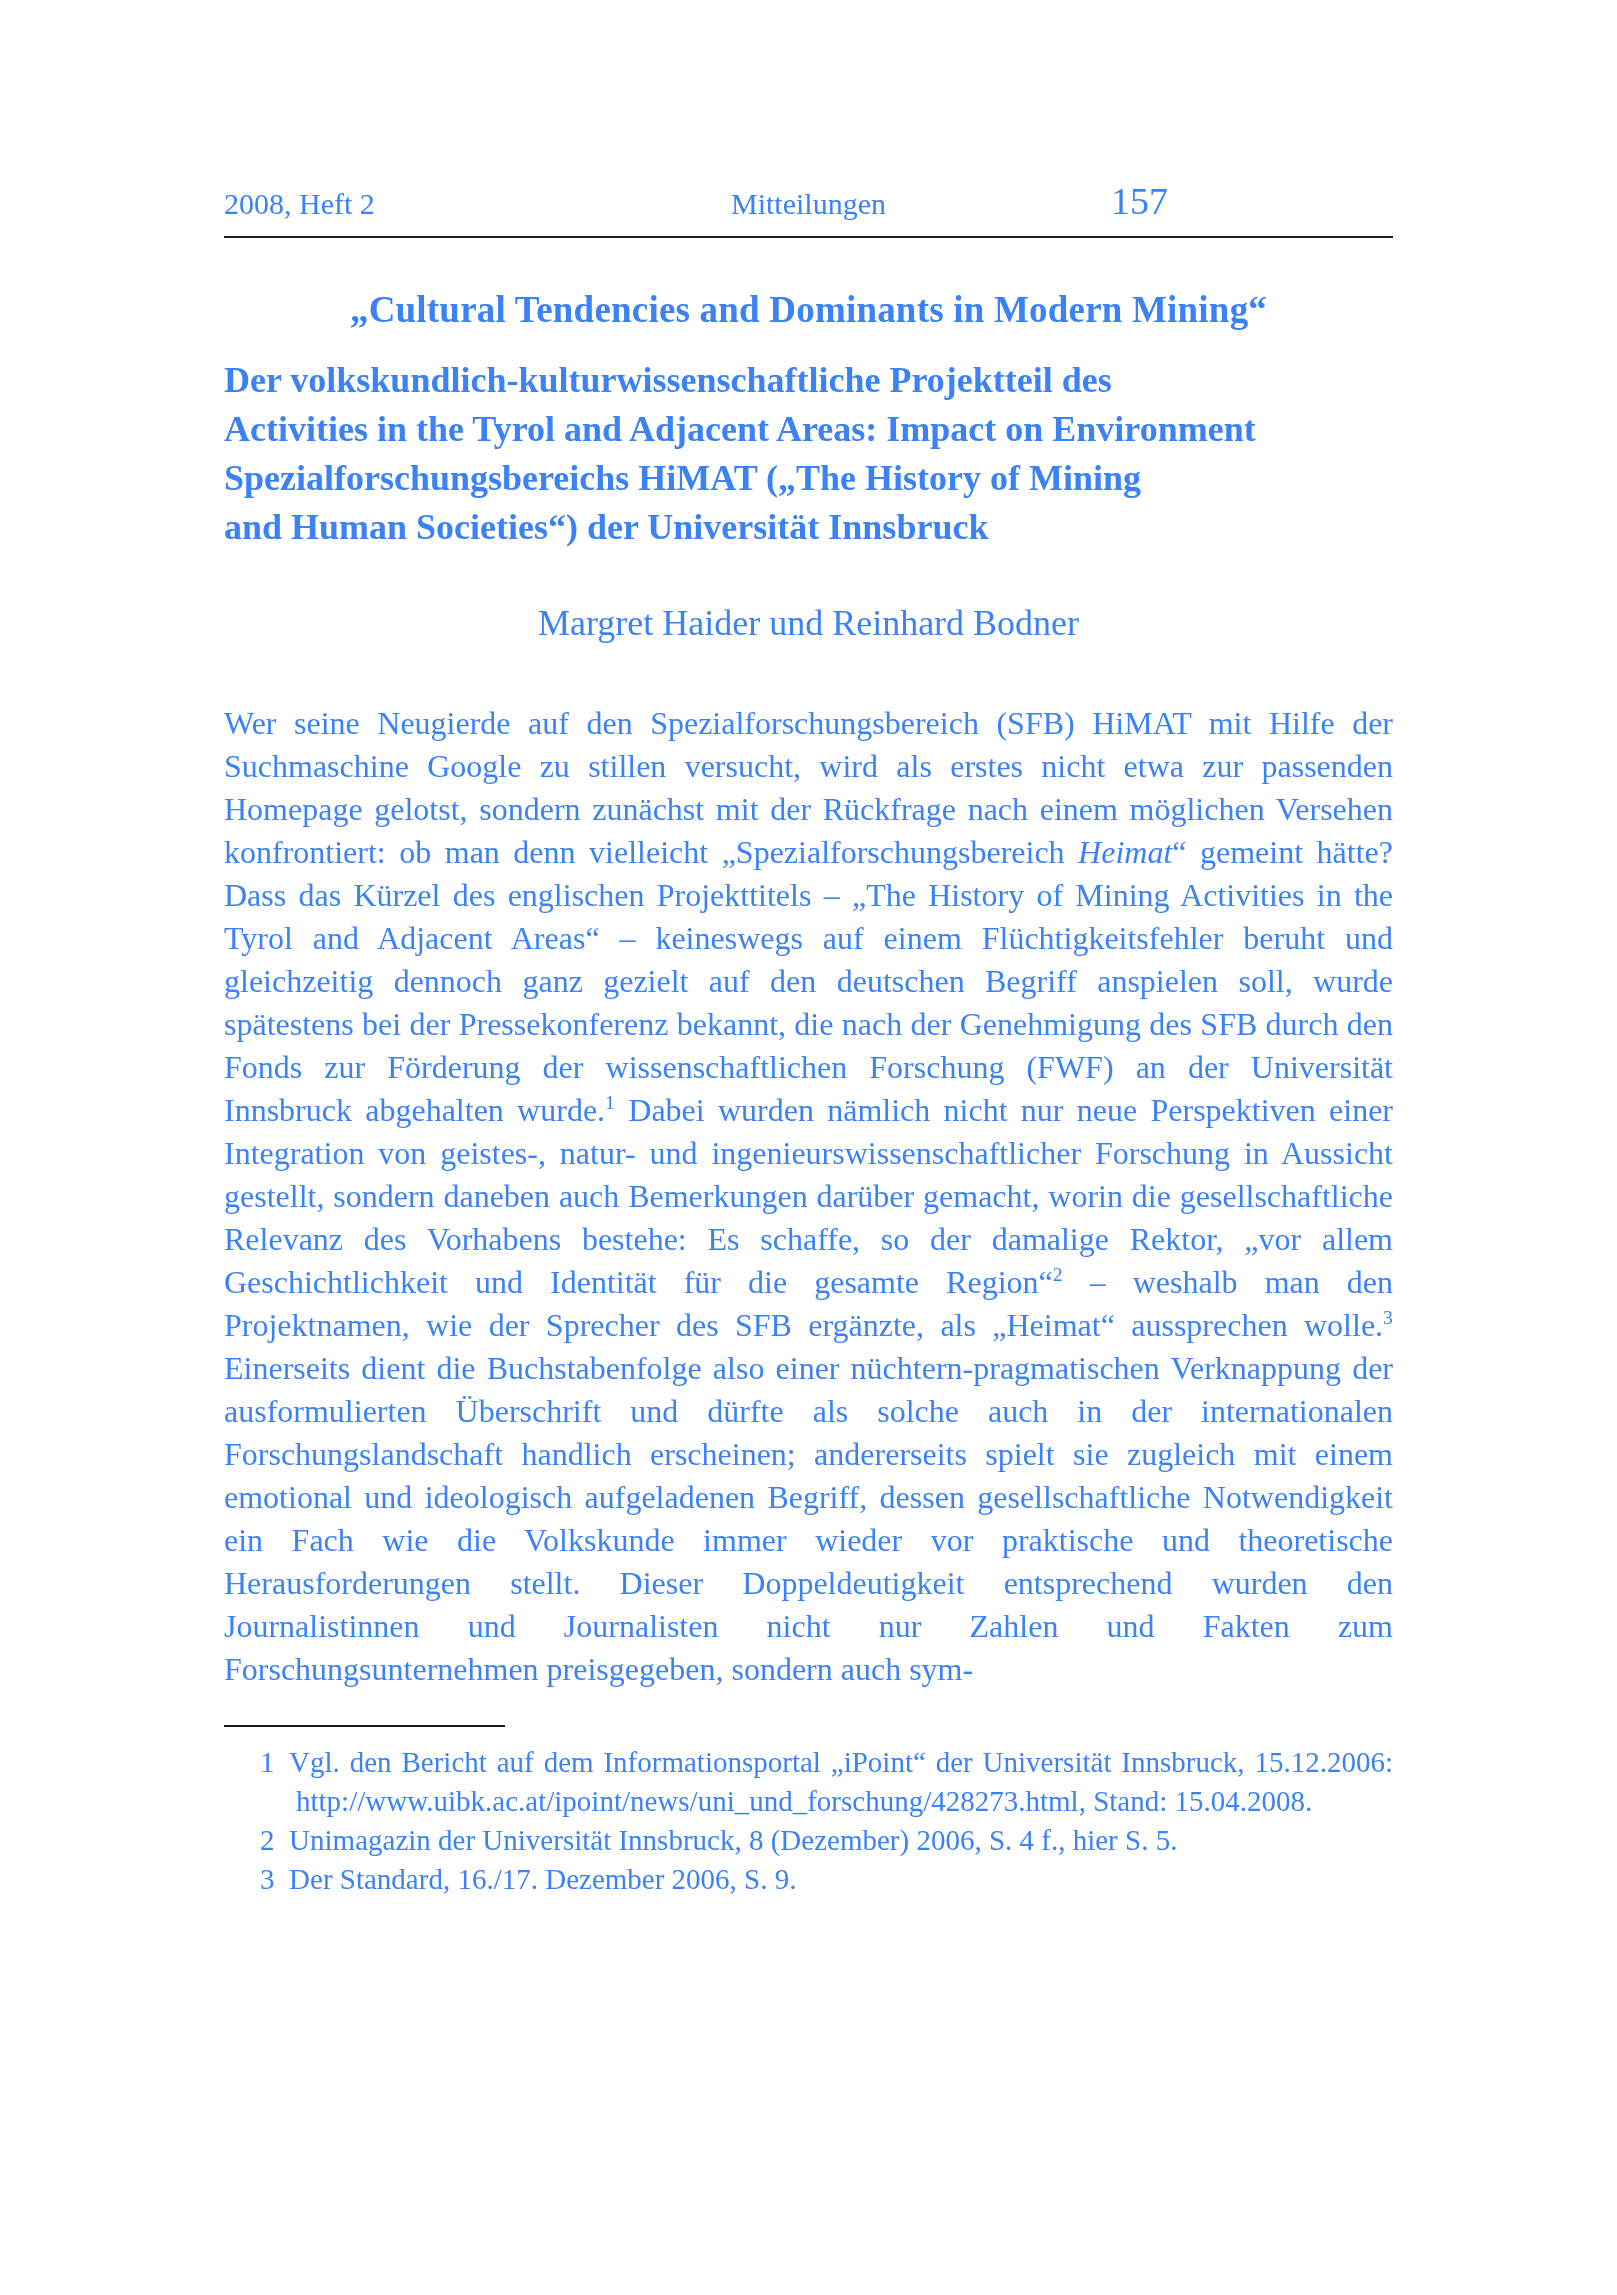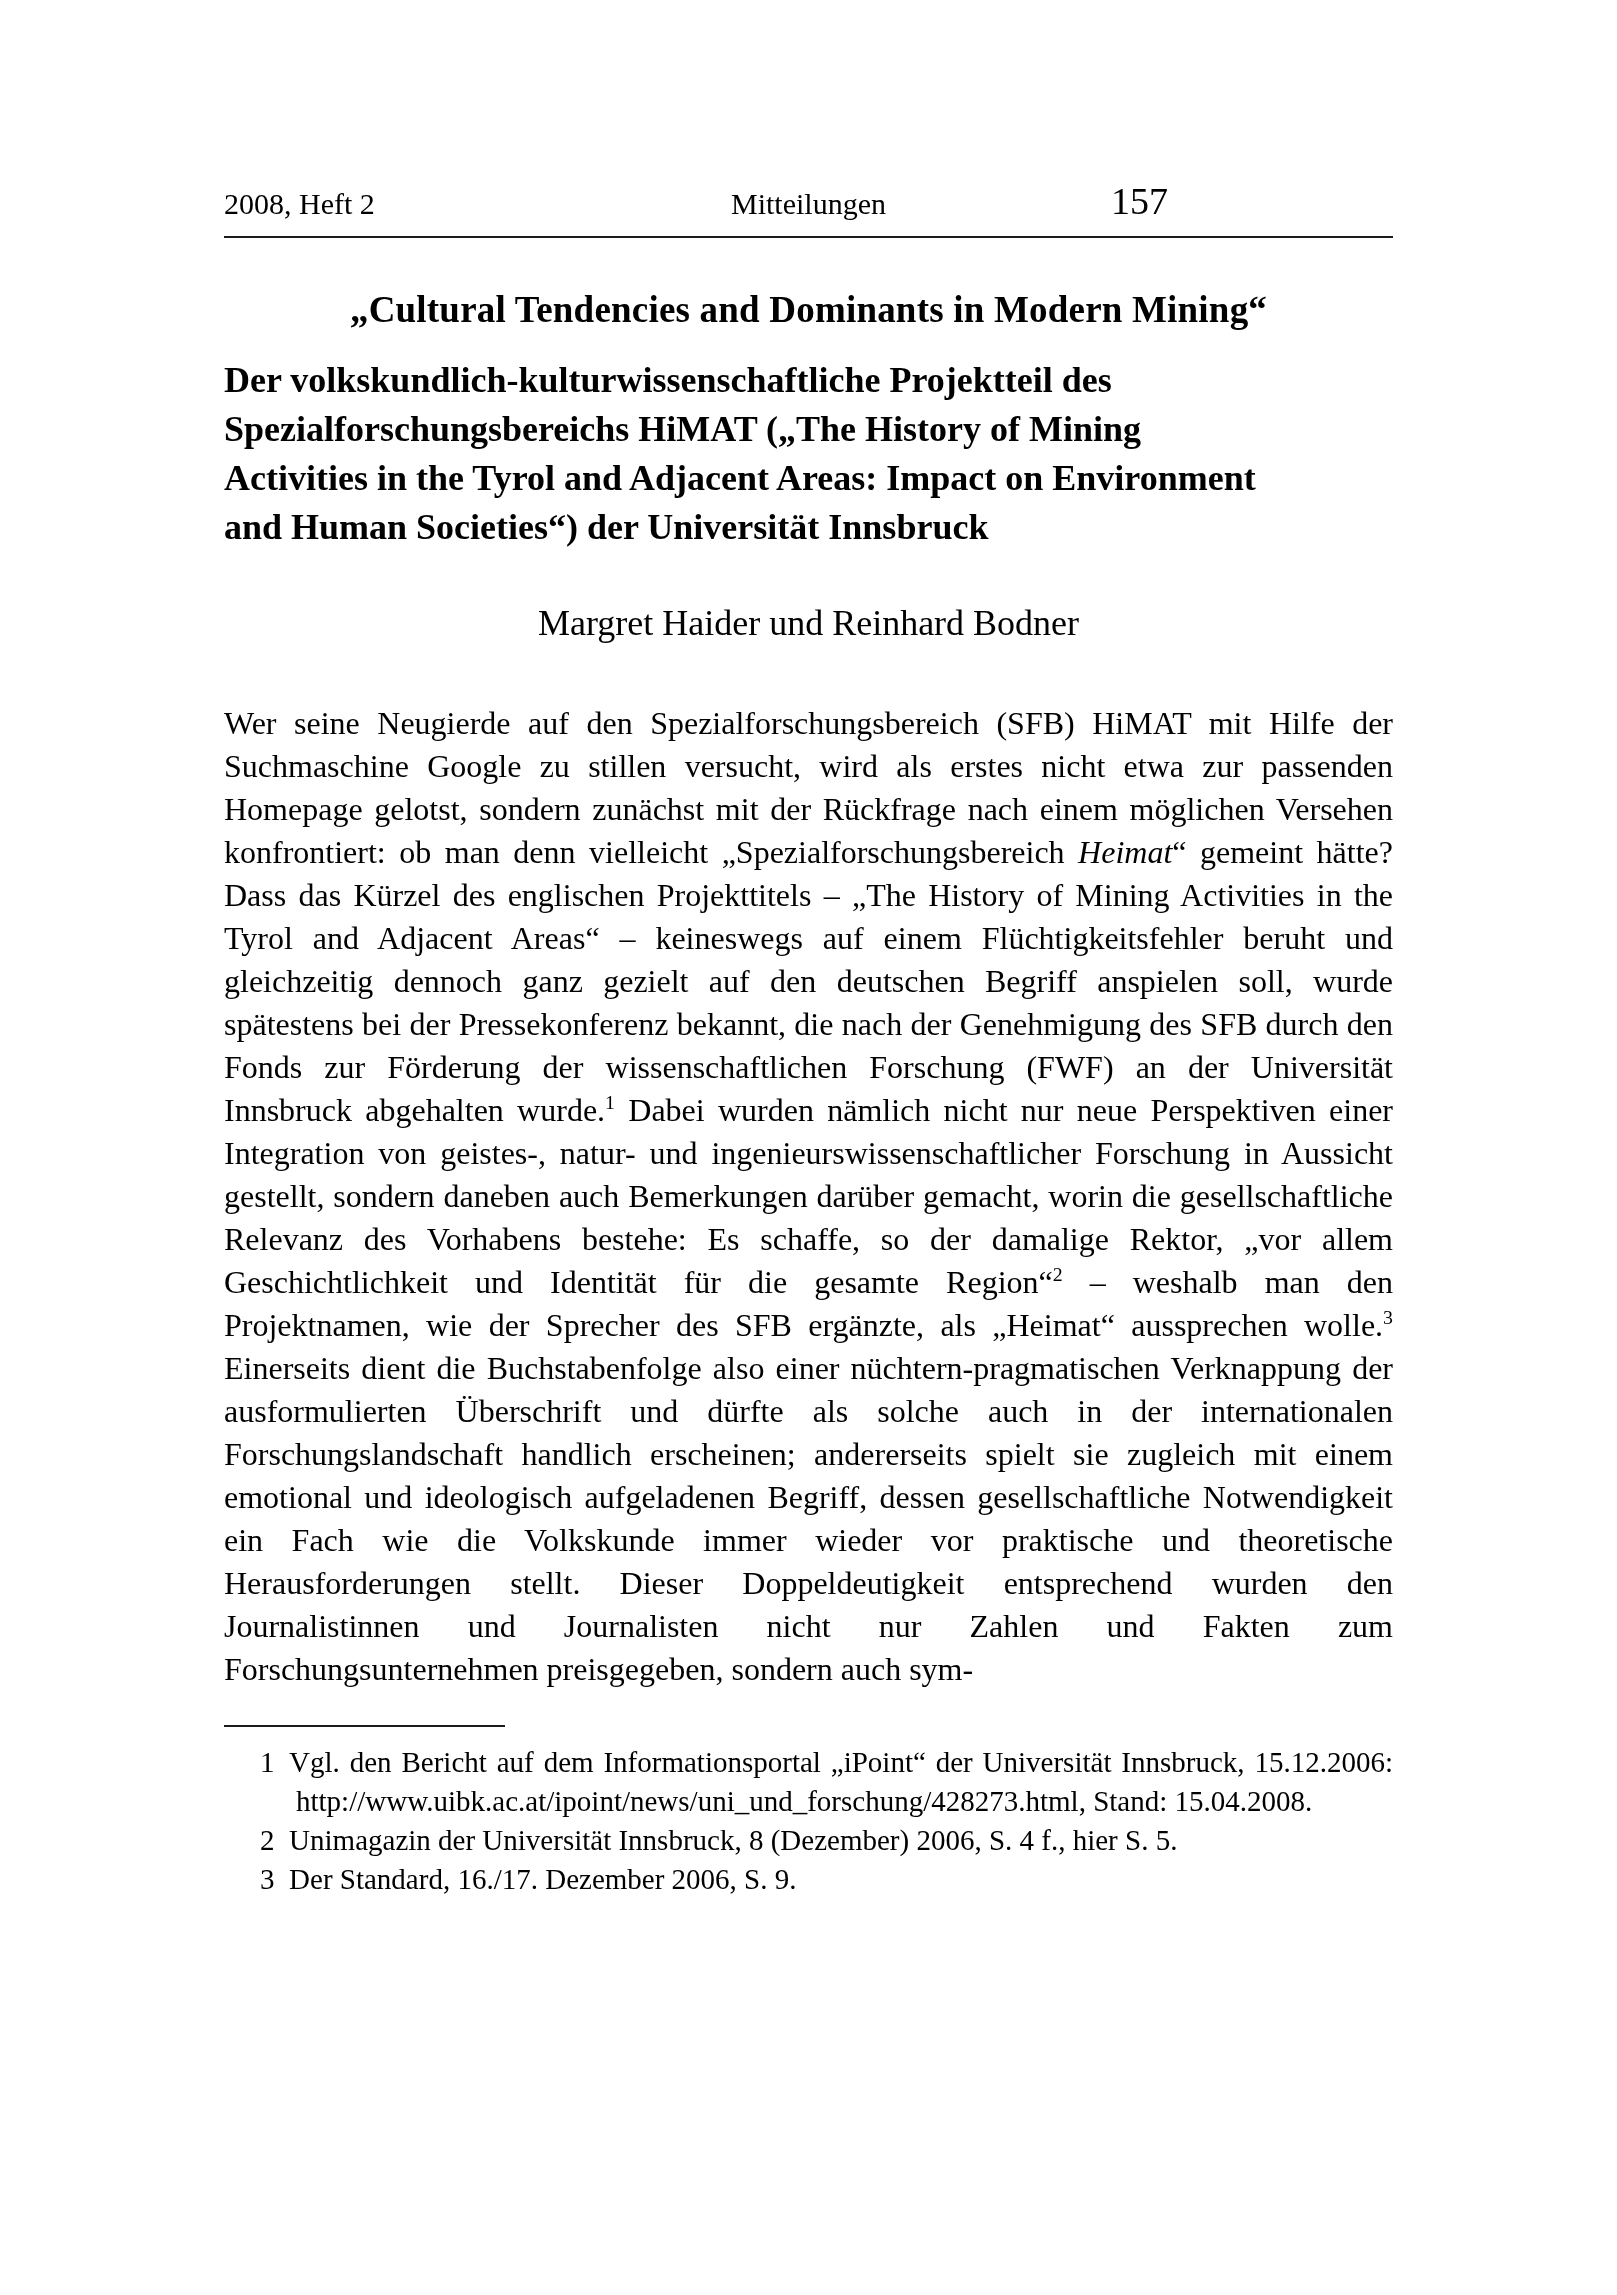--- a/index.html
+++ b/index.html
@@ -8,21 +8,21 @@
     padding: 0;
     background: #e8e8e8;
   }
   .page {
     position: relative;
     width: 1617px;
     height: 2295px;
     margin: 0 auto;
     background: #ffffff;
     font-family: "Liberation Serif", "DejaVu Serif", serif;
-    color: #000000;
+    color: #3b82f6;
     overflow: hidden;
   }
   .content {
     position: absolute;
     left: 224px;
     right: 224px;
     top: 0;
   }
   
   .running-head {
@@ -105,22 +105,22 @@
       <span class="rh-center">Mitteilungen</span>
       <span class="rh-right">157</span>
     </div>
 
     <hr class="head-rule">
 
     <h1 class="article-title">„Cultural Tendencies and Dominants in Modern Mining“</h1>
 
     <div class="article-subtitle">
         <div>Der volkskundlich-kulturwissenschaftliche Projektteil des</div>
+        <div>Activities in the Tyrol and Adjacent Areas: Impact on Environment</div>
         <div>Spezialforschungsbereichs HiMAT („The History of Mining</div>
-        <div>Activities in the Tyrol and Adjacent Areas: Impact on Environment</div>
         <div>and Human Societies“) der Universität Innsbruck</div>
       </div>
 
     <div class="article-authors">Margret Haider und Reinhard Bodner</div>
 
     <p class="body-paragraph"><span>Wer seine Neugierde auf den Spezialforschungsbereich (SFB) HiMAT mit Hilfe der Suchmaschine Google zu stillen versucht, wird als erstes nicht etwa zur passenden Homepage gelotst, sondern zunächst mit der Rückfrage nach einem möglichen Versehen konfrontiert: ob man denn vielleicht „Spezialforschungsbereich </span><em>Heimat</em><span>“ gemeint hätte? Dass das Kürzel des englischen Projekttitels – „The History of Mining Activities in the Tyrol and Adjacent Areas“ – keineswegs auf einem Flüchtigkeitsfehler beruht und gleichzeitig dennoch ganz gezielt auf den deutschen Begriff anspielen soll, wurde spätestens bei der Pressekonferenz bekannt, die nach der Genehmigung des SFB durch den Fonds zur Förderung der wissenschaftlichen Forschung (FWF) an der Universität Innsbruck abgehalten wurde.</span><sup>1</sup><span> Dabei wurden nämlich nicht nur neue Perspektiven einer Integration von geistes-, natur- und ingenieurswissenschaftlicher Forschung in Aussicht gestellt, sondern daneben auch Bemerkungen darüber gemacht, worin die gesellschaftliche Relevanz des Vorhabens bestehe: Es schaffe, so der damalige Rektor, „vor allem Geschichtlichkeit und Identität für die gesamte Region“</span><sup>2</sup><span> – weshalb man den Projektnamen, wie der Sprecher des SFB ergänzte, als „Heimat“ aussprechen wolle.</span><sup>3</sup><span> Einerseits dient die Buchstabenfolge also einer nüchtern-pragmatischen Verknappung der ausformulierten Überschrift und dürfte als solche auch in der internationalen Forschungslandschaft handlich erscheinen; andererseits spielt sie zugleich mit einem emotional und ideologisch aufgeladenen Begriff, dessen gesellschaftliche Notwendigkeit ein Fach wie die Volkskunde immer wieder vor praktische und theoretische Herausforderungen stellt. Dieser Doppeldeutigkeit entsprechend wurden den Journalistinnen und Journalisten nicht nur Zahlen und Fakten zum Forschungsunternehmen preisgegeben, sondern auch sym-</span></p>
 
     <hr class="footnote-rule">
 
     <div class="footnotes-list">

